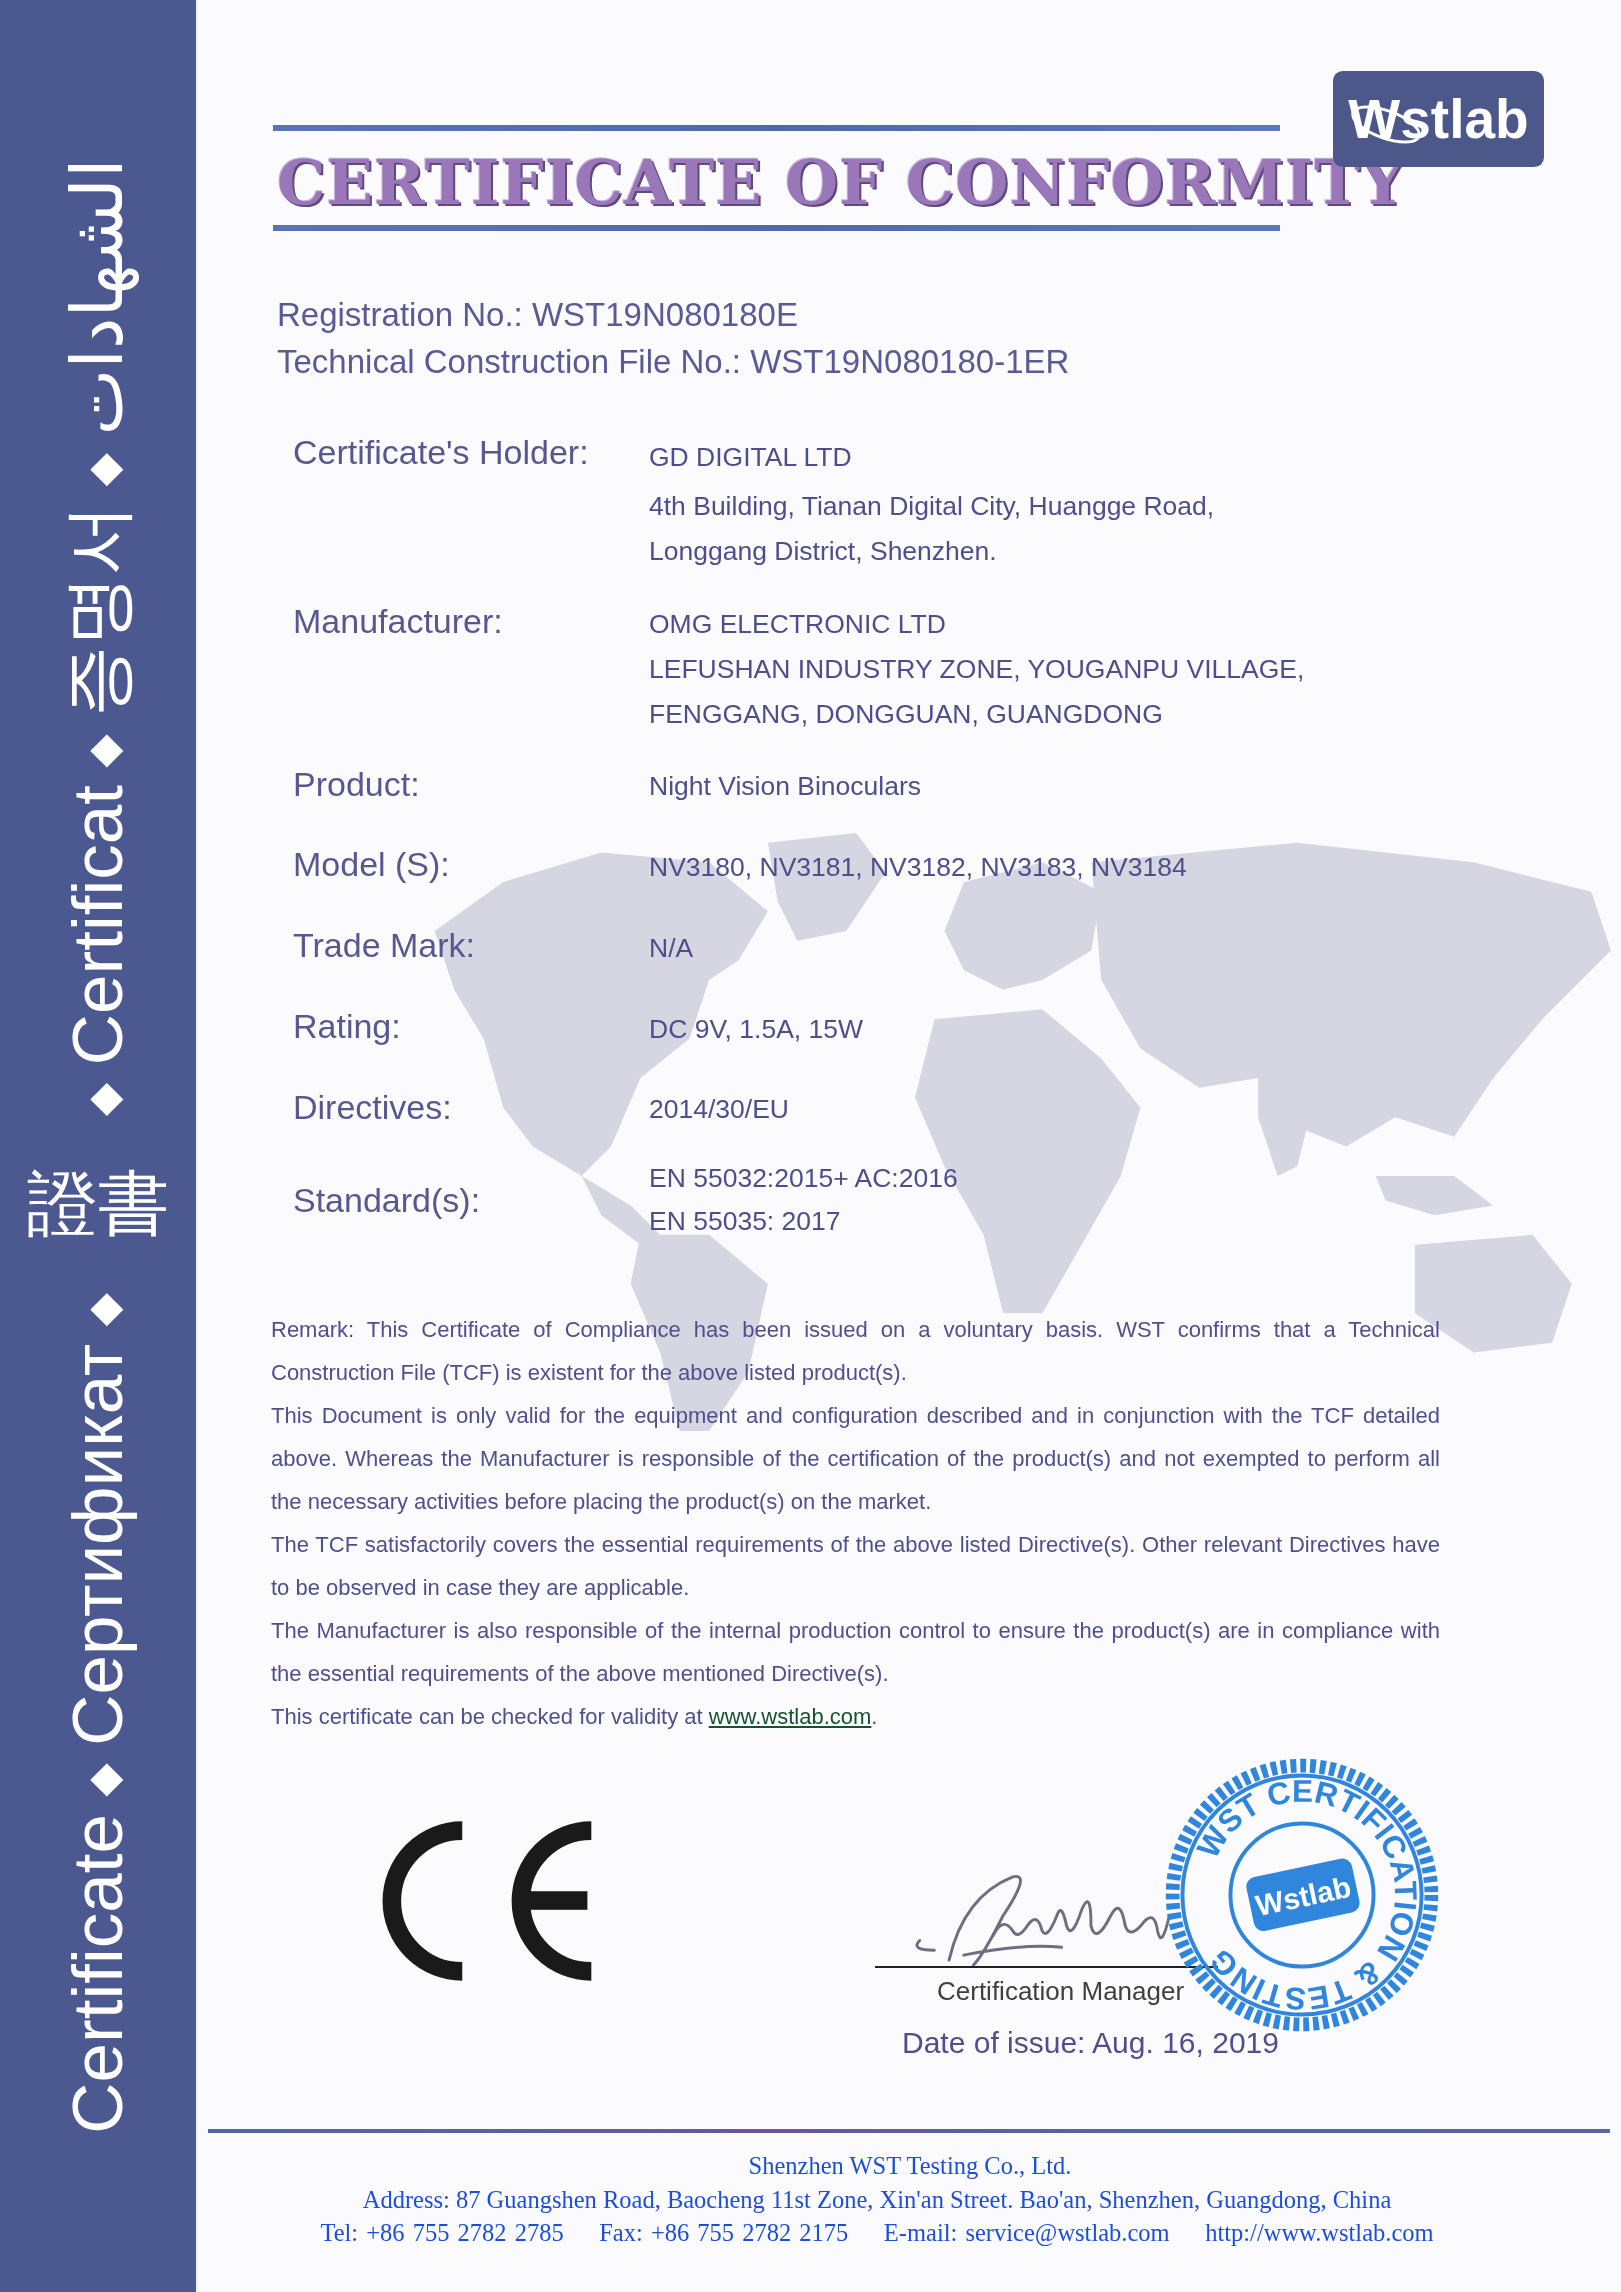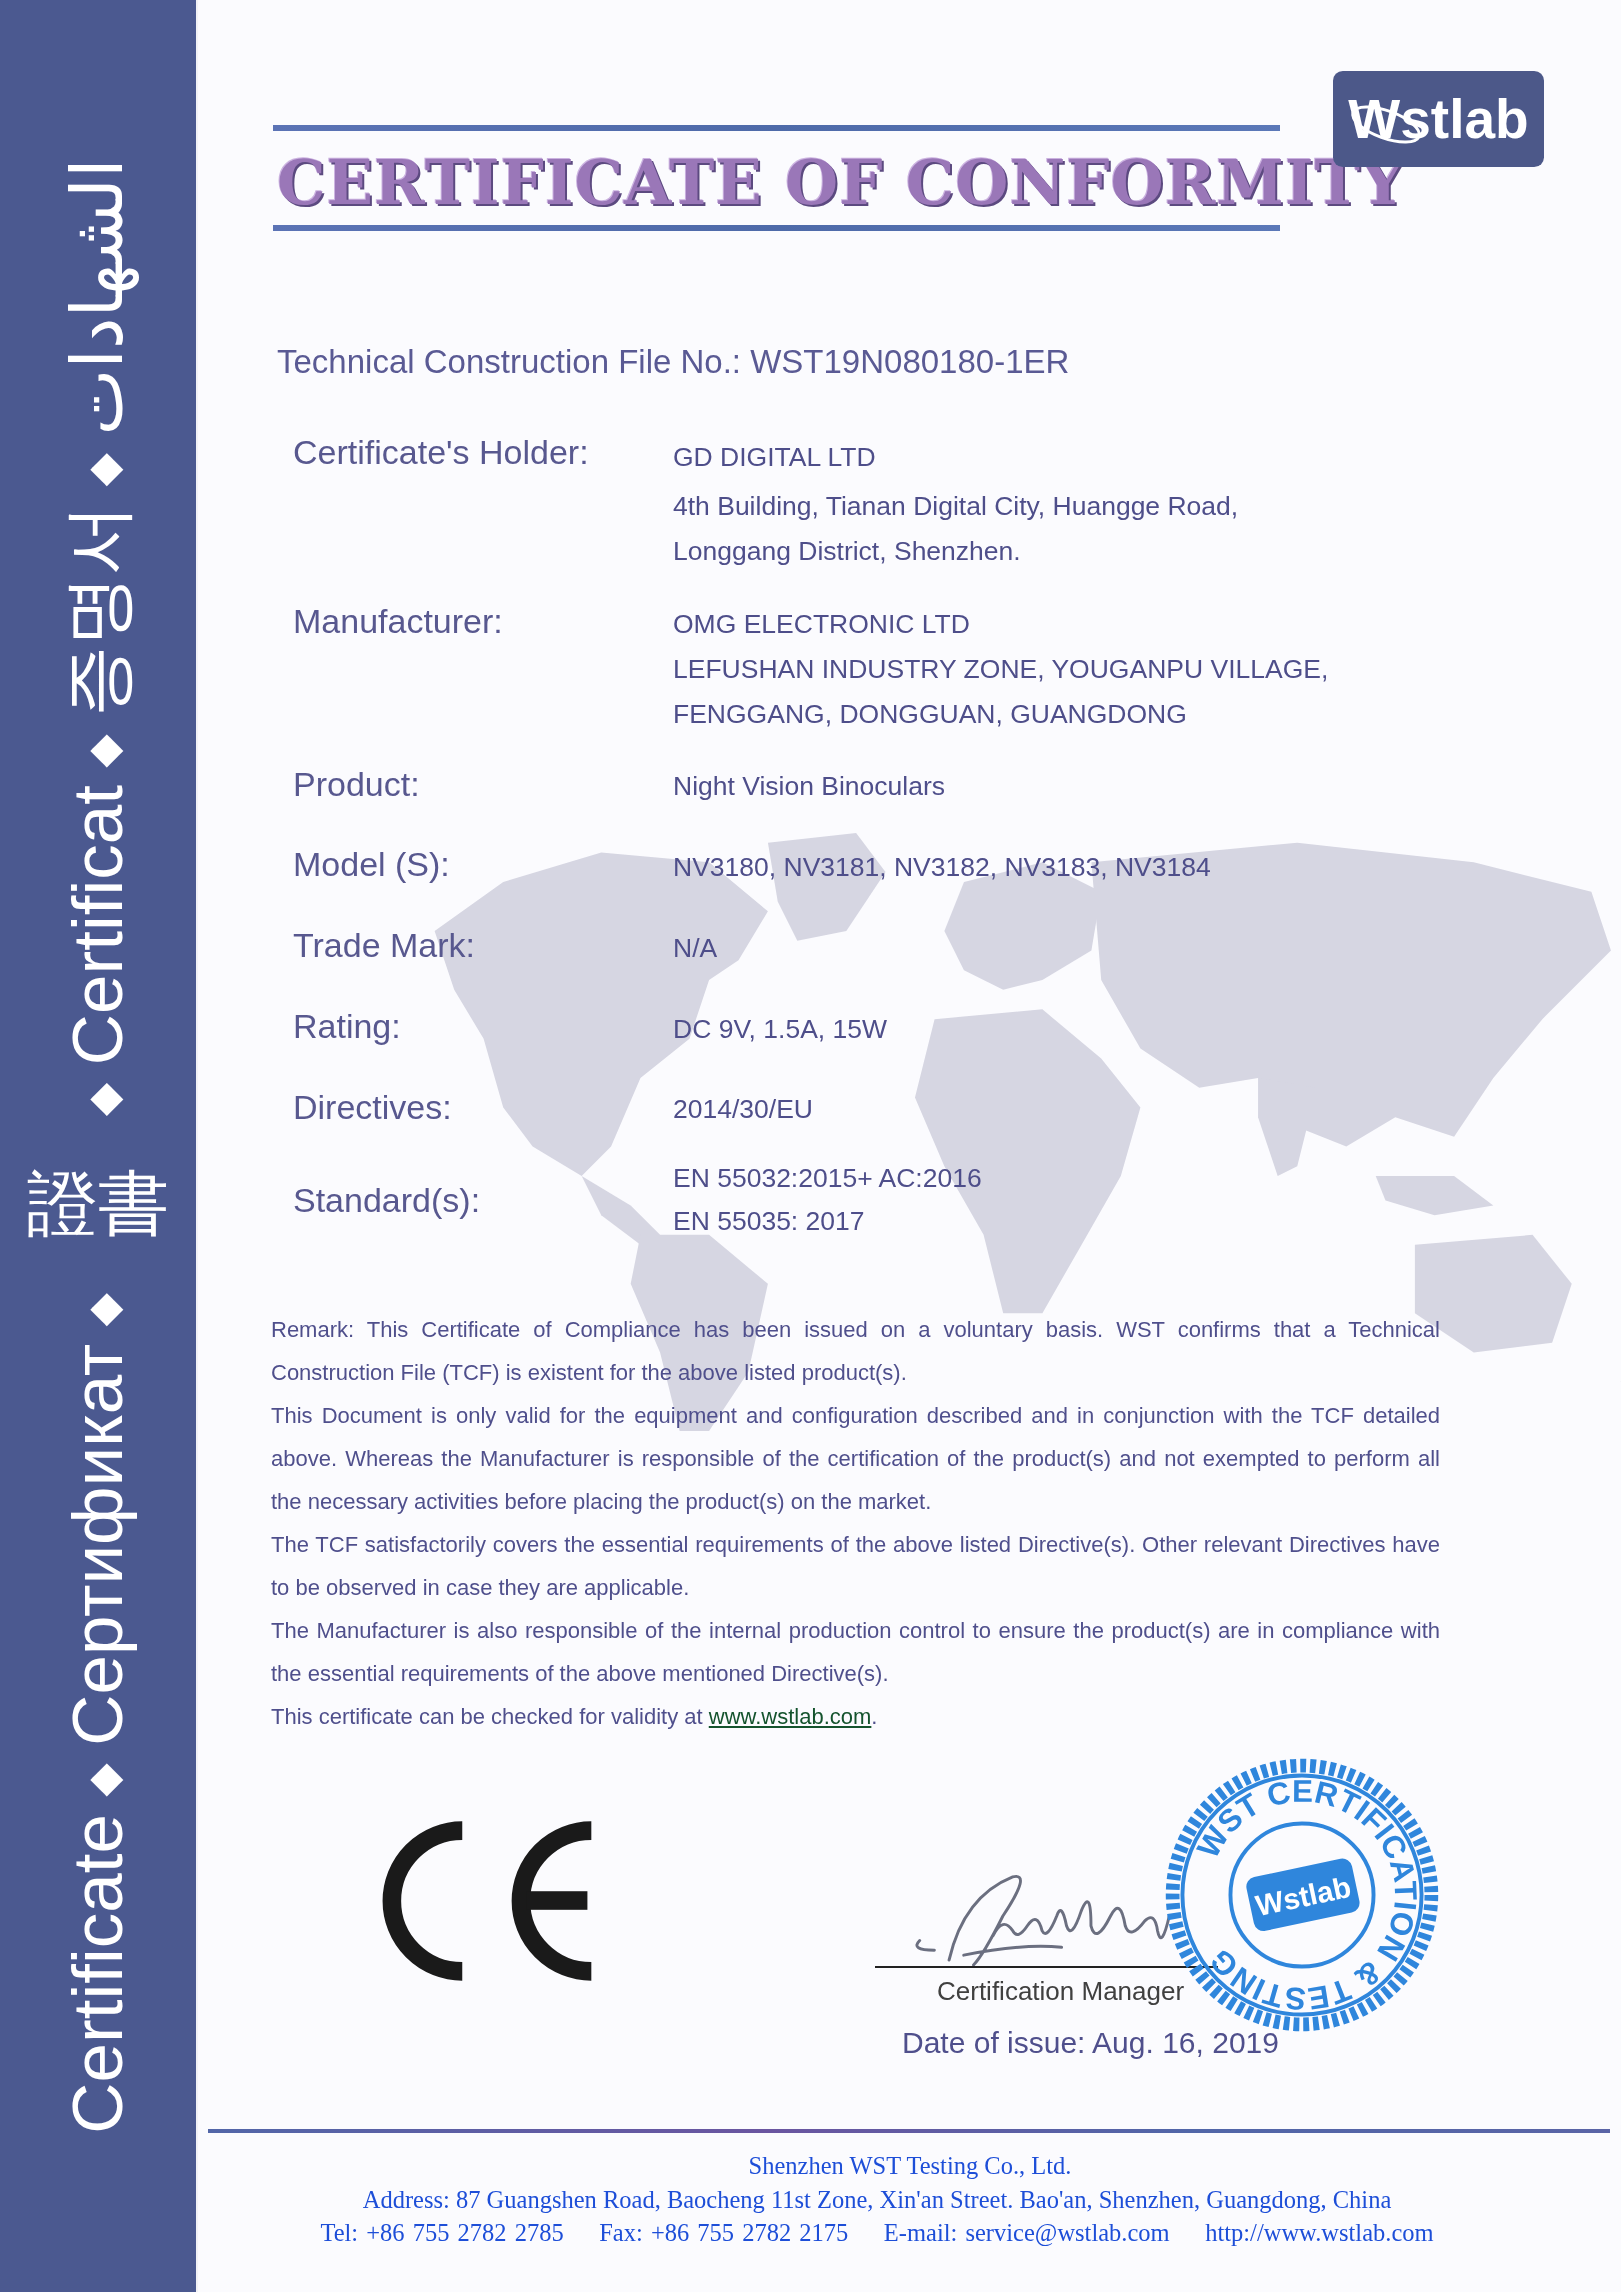--- a/index.html
+++ b/index.html
@@ -54,21 +54,21 @@
 
   .map {
     position: absolute; left: 216px; top: 823px; width: 1294px; height: 608px;
     opacity: 0.55;
   }
 
   .field-label {
     position: absolute; left: 94px; font-size: 34px; color: #58588f;
   }
   .field-value {
-    position: absolute; left: 474px; font-size: 26.5px; color: #4e4e8a; line-height: 45px;
+    position: absolute; left: 450px; font-size: 26.5px; color: #4e4e8a; line-height: 45px;
   }
 
   .remarks {
     position: absolute; left: 72px; top: 1308px; width: 1169px;
     font-size: 22px; color: #4f4f8c; line-height: 43px; text-align: justify;
   }
   .remarks p { margin: 0; }
   .link { text-decoration: underline; color: #14532d; }
 
   .ce { position: absolute; left: 179px; top: 1813px; }
@@ -133,20 +133,21 @@
   <div class="title">CERTIFICATE OF CONFORMITY</div>
   <div class="rule-bottom"></div>
 
   <div class="logo">
     <svg width="78" height="49" viewBox="0 0 80 50">
       <ellipse cx="40" cy="25" rx="36" ry="14" transform="rotate(20 40 25)" fill="none" stroke="#ffffff" stroke-width="3"></ellipse>
     </svg>
     <span class="logo-text">Wstlab</span>
   </div>
 
+  <div class="reg reg1">Registration No.: WST19N080180E</div>
   <div class="reg reg2">Technical Construction File No.: WST19N080180-1ER</div>
 
   <div class="field-label" style="top:433px">Certificate's Holder:</div>
   <div class="field-value" style="top:435px">
     <div>GD DIGITAL LTD</div>
     <div style="margin-top:3.9px">4th Building, Tianan Digital City, Huangge Road,</div>
     <div>Longgang District, Shenzhen.</div>
   </div>
 
   <div class="field-label" style="top:602px">Manufacturer:</div>

